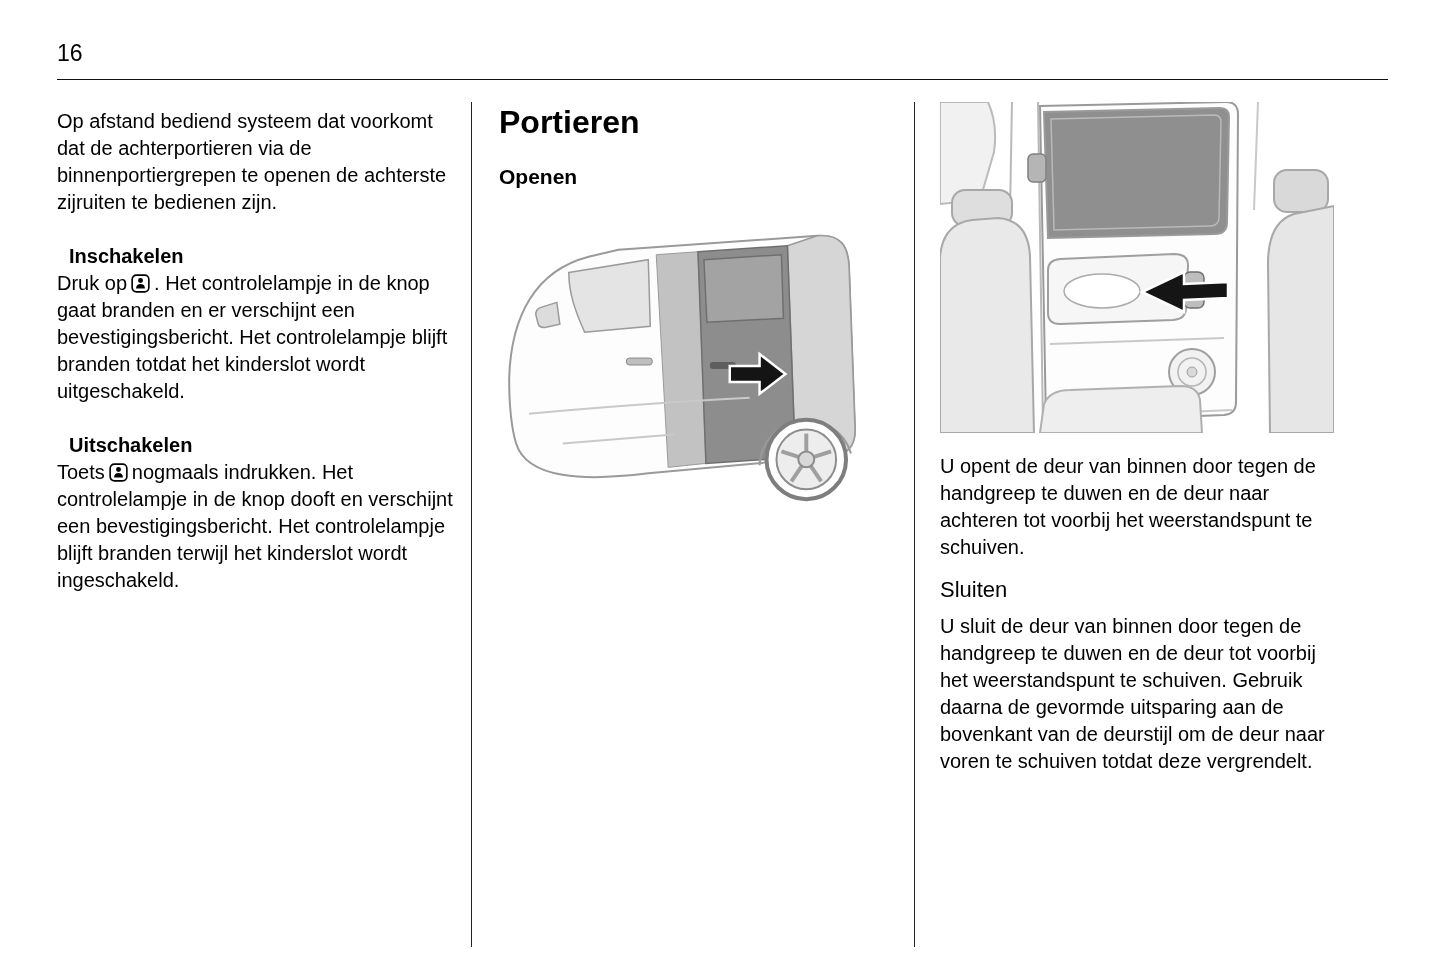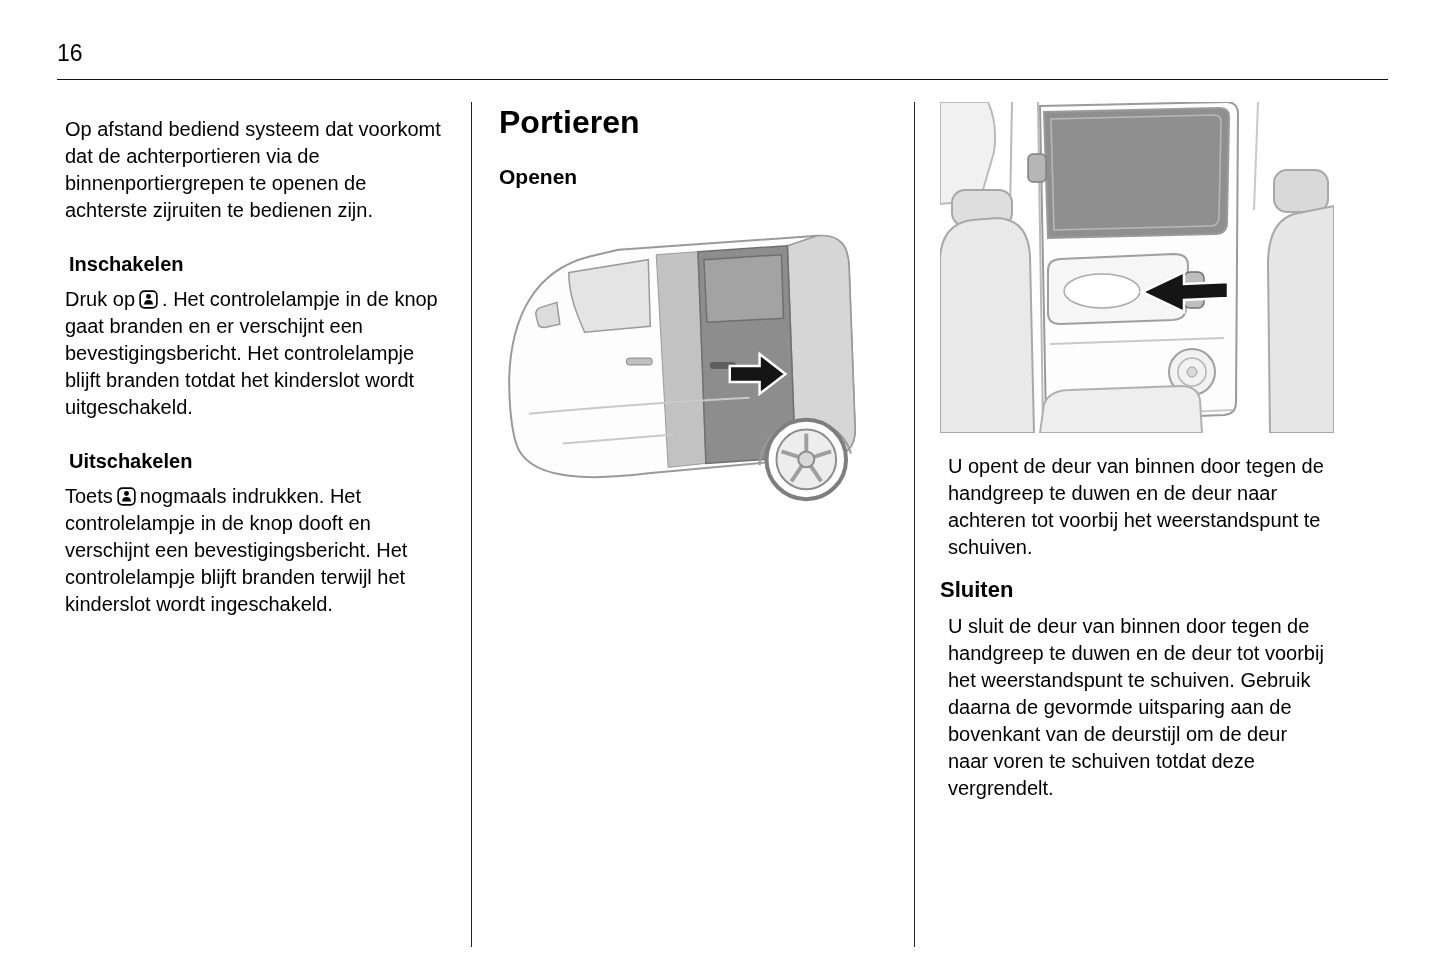--- a/index.html
+++ b/index.html
@@ -19,26 +19,26 @@
   .header h1 { font-size:23px; font-weight:bold; margin:0; letter-spacing:0.2px; }
 
   
   .content { display:flex; margin:0 57px; padding-top:22px; min-height:845px; align-items:stretch; }
   .divider { width:1px; background:#222222; flex:0 0 auto; }
   .col { box-sizing:border-box; }
   .col1 { width:414px; padding:6px 14px 0 0; }
   .col2 { width:442px; padding:2px 26px 0 27px; }
   .col3 { width:420px; padding:0 0 0 25px; }
 
-  p { margin:8px; font-size:20px; line-height:27px; }
+  p { margin:0; font-size:20px; line-height:27px; }
   .h-small { font-size:20px; font-weight:bold; margin:27px 12px 0; line-height:27px; }
   .h-xl { font-size:32px; font-weight:bold; margin:0 0 22px; line-height:36px; }
   .h-lg { font-size:25px; font-weight:bold; margin:0 0 24px; line-height:28px; }
   .h-md { font-size:21px; font-weight:bold; margin:0 0 18px; line-height:25px; }
-  .h-md2 { font-size:22px; font-weight:bold; margin:16px 0 10px; line-height:26px; }
+  .h-md2 { font-size:22px; font-weight:normal; margin:16px 0 10px; line-height:26px; }
   .mb { margin-bottom:12px; }
 
   figure { margin:0 0 20px; }
   figure svg { display:block; }
 
   .childlock { vertical-align:-3px; margin:0 4px; }
 </style>
 </head>
 <body>
 

